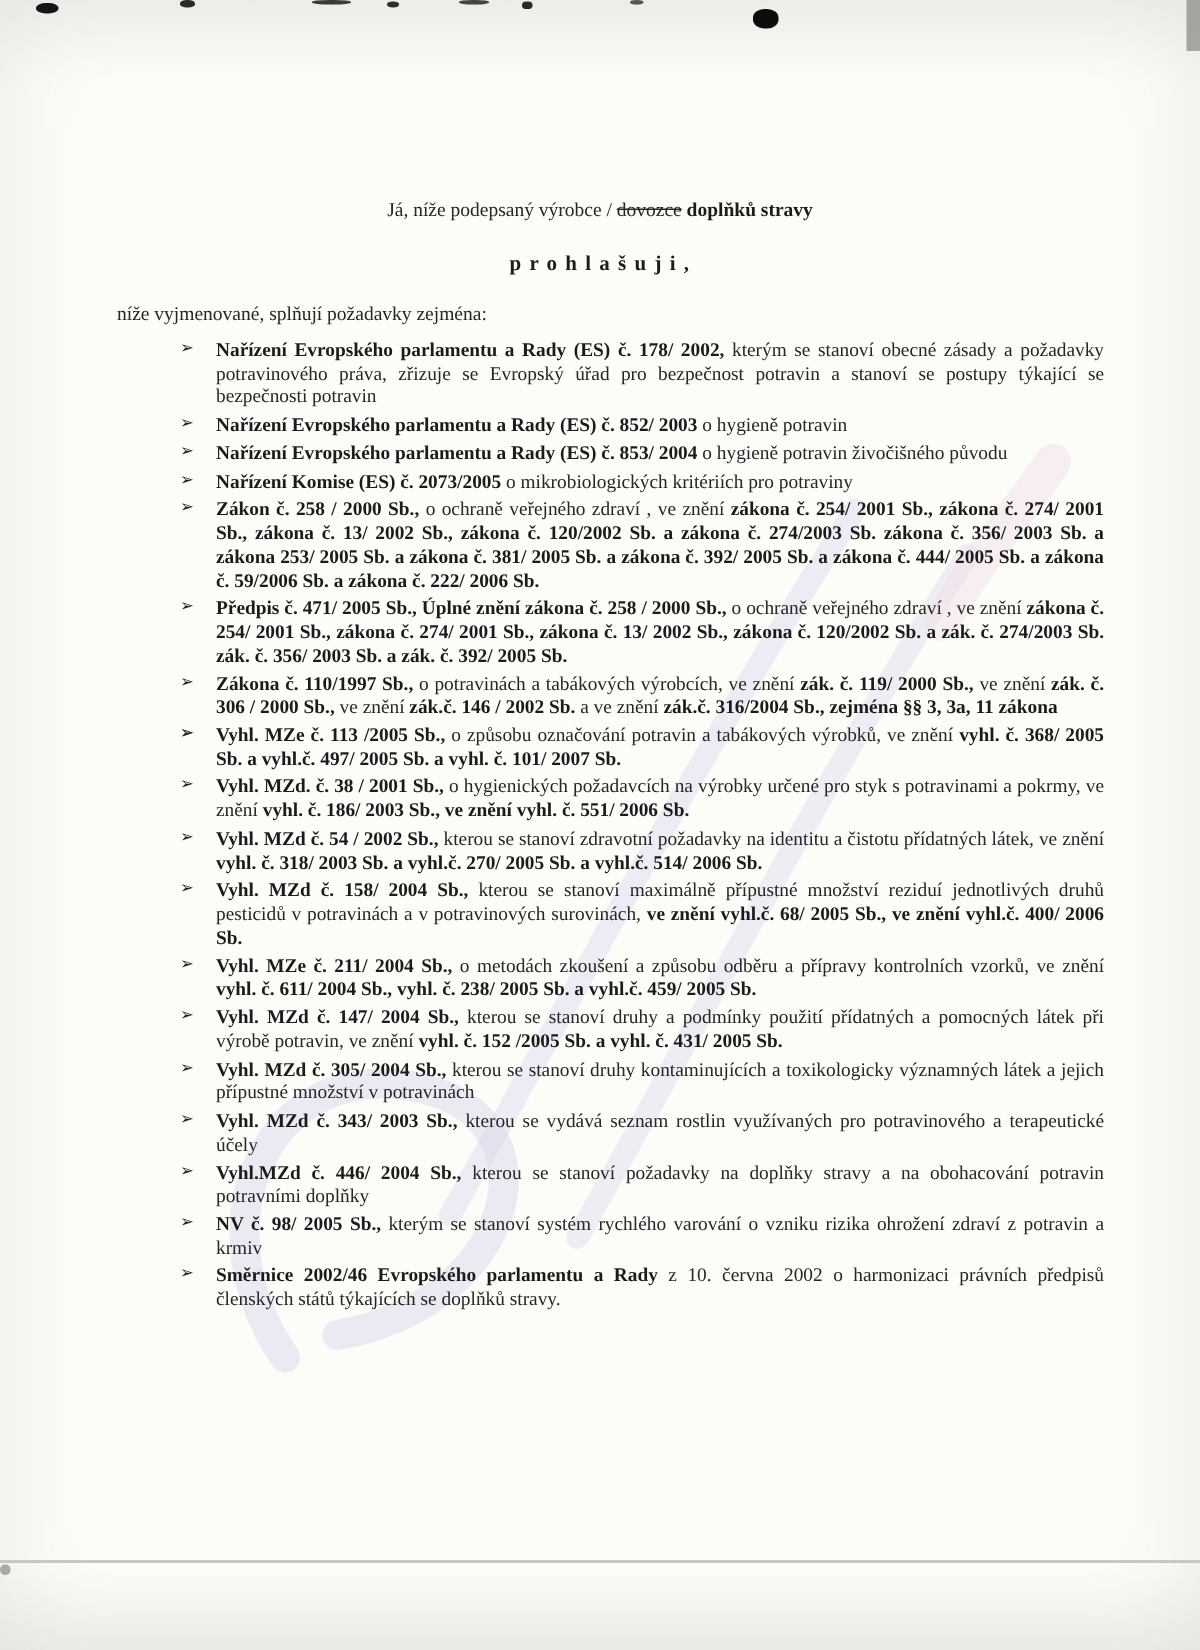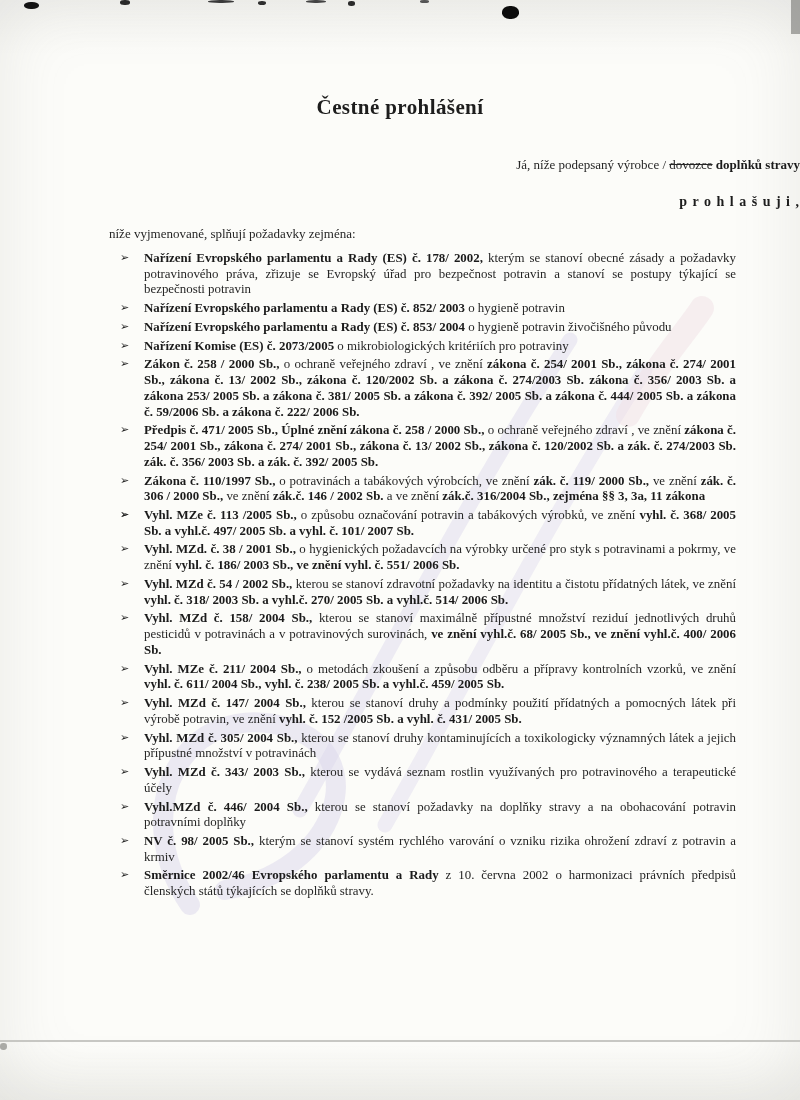--- a/index.html
+++ b/index.html
@@ -20,41 +20,41 @@
   .content { position: relative; z-index: 2; padding-top: 95px; }
 
   .title {
     margin: 0;
     text-align: center;
     font-size: 21px;
     font-weight: bold;
     letter-spacing: 0.4px;
     color: #1d1d1d;
   }
-  .center { text-align: right; font-size: 13px; margin: 0; }
+  .center { text-align: center; font-size: 13px; margin: 0; }
   .intro-line { margin-top: 37px; }
   .declaration {
     margin-top: 21px;
     font-size: 14px;
     font-weight: bold;
     letter-spacing: 1px;
     color: #1d1d1d;
   }
   .subject-line { margin-top: 21px; }
   .subject-main {
     font-weight: bold;
     font-size: 14px;
     text-decoration: underline;
     margin-left: 5px;
     color: #1c1c1c;
   }
   .strike { text-decoration: line-through; }
   .b { font-weight: bold; color: #1b1b1b; }
 
-  .list-intro { margin: 16px 0 9px 109px; font-size: 13px; }
+  .list-intro { margin: 16px 0 9px 78px; font-size: 13px; }
 
   .reg-list {
     list-style: none;
     margin: 0 64px 0 118px;
     padding: 0;
     font-size: 12.9px;
     line-height: 1.22;
     text-align: justify;
   }
   .reg-list li { position: relative; padding-left: 26px; margin-bottom: 3px; }
@@ -95,21 +95,20 @@
 
   <svg class="watermark" width="700" height="700" viewBox="0 0 700 700" fill="none">
     <path d="M 150 655 C 85 560, 145 445, 250 478 C 332 505, 300 620, 185 640" stroke="#b3aadb" stroke-width="20" stroke-linecap="round" opacity="0.5"></path>
     <path d="M 260 560 C 340 420, 420 260, 530 90" stroke="#b3aadb" stroke-width="15" stroke-linecap="round" opacity="0.45"></path>
     <path d="M 345 575 C 425 435, 505 275, 605 120" stroke="#b3aadb" stroke-width="15" stroke-linecap="round" opacity="0.4"></path>
     <path d="M 588 165 C 618 112, 648 80, 662 58" stroke="#e3bfcf" stroke-width="24" stroke-linecap="round" opacity="0.5"></path>
   </svg>
 
   <div class="content">
 
-    <h1 class="title">Čestné prohlášení</h1>
 
     <p class="center intro-line"><span>Já, níže podepsaný výrobce / </span><span class="strike">dovozce</span><span class="b"> doplňků stravy</span></p>
 
     <p class="center declaration">p r o h l a š u j i ,</p>
 
 
     <p class="list-intro">níže vyjmenované, splňují požadavky zejména:</p>
 
     <ul class="reg-list">
         <li><span class="bullet">➢</span><span class="b">Nařízení Evropského parlamentu a Rady (ES) č. 178/ 2002,</span><span> kterým se stanoví obecné zásady a požadavky potravinového práva, zřizuje se Evropský úřad pro bezpečnost potravin a stanoví se postupy týkající se bezpečnosti potravin</span></li>

